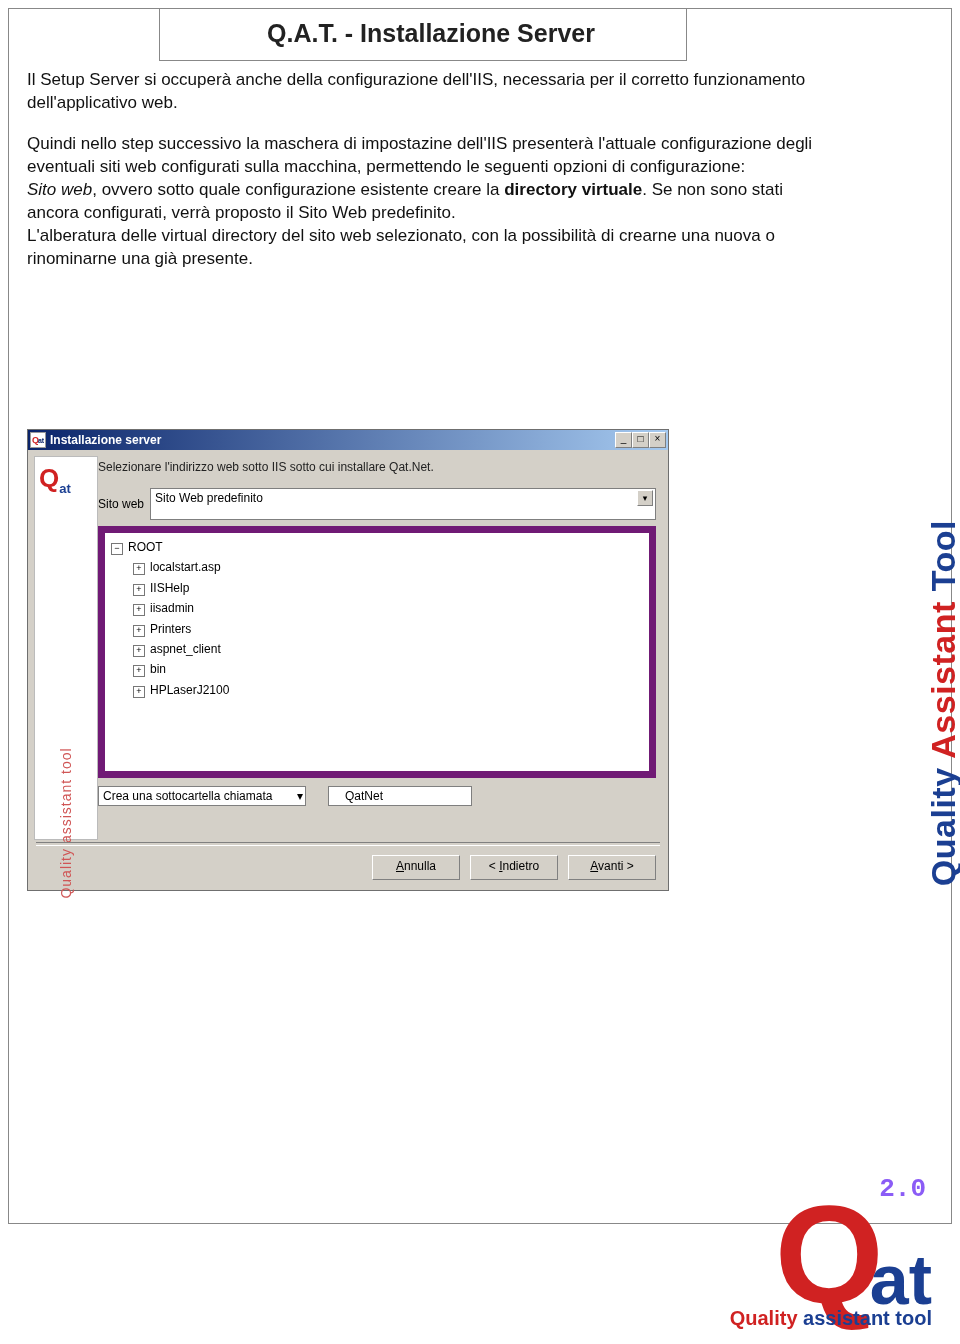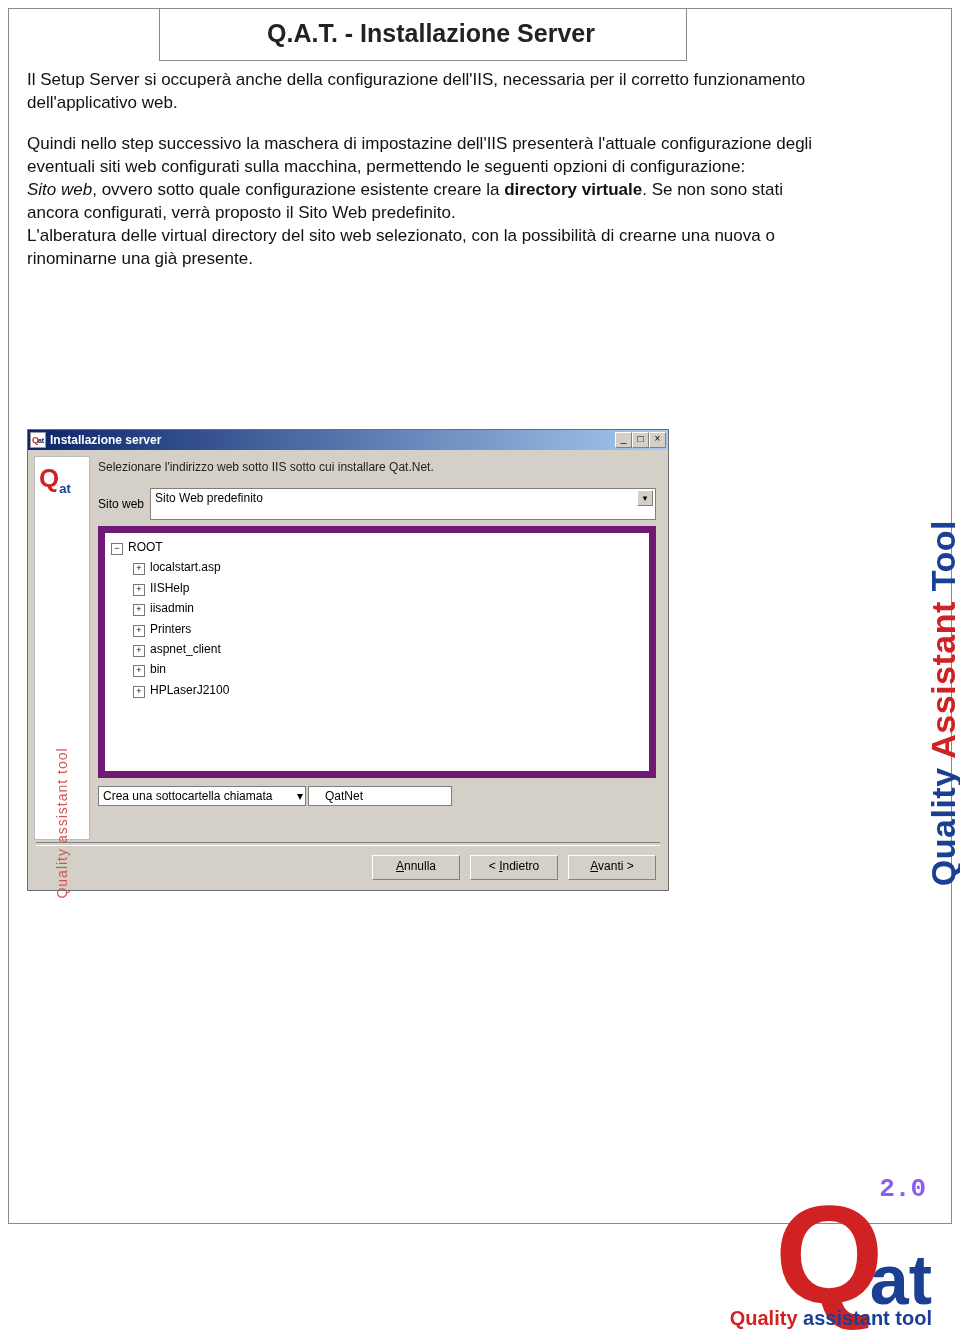--- a/index.html
+++ b/index.html
@@ -94,21 +94,21 @@
   .shot-winbtns { display:flex; gap:0; }
   .shot-winbtn {
     width: 15px; height: 14px; background: #d4d0c8;
     border: 1px solid #808080; border-top-color:#fff; border-left-color:#fff;
     font-size: 10px; line-height:12px; text-align:center; color:#000;
   }
   .shot-body { position:absolute; left:0; top:20px; right:0; bottom:0; }
   
   .leftbar {
     position:absolute; left:6px; top:6px; bottom:50px; width:54px;
-    background:#fff; border:1px solid #bbb;
+    background:#fff; border:1px solid #bbb;padding-left:8px;
   }
   .leftbar .biglogo {
     position:absolute; top:6px; left:4px; font-size:26px; font-weight:bold; color:#d02222;
   }
   .leftbar .biglogo sub { font-size:13px; color:#1b3f92; }
   .leftbar .vtext {
     position:absolute; bottom:8px; left:50%;
     transform: translateX(-50%) rotate(-90deg);
     transform-origin: center;
     white-space:nowrap;
@@ -135,21 +135,21 @@
     height:230px; padding:4px 6px; font-size:12px; color:#000;
     overflow:hidden;
   }
   .tree .node { line-height:1.7; }
   .tree .tglyph {
     display:inline-block; width:10px; height:10px;
     border:1px solid #777; text-align:center; line-height:9px; font-size:9px;
     margin-right:5px; background:#fff;
   }
   .tree .child { margin-left:22px; }
-  .subrow { display:flex; align-items:center; gap:2px; margin-top:8px; font-size:12px; }
+  .subrow { display:flex; align-items:center; gap:22px; margin-top:8px; font-size:12px; }
   .subrow .combo2 {
     width:200px; background:#fff; border:1px solid #7f7f7f;
     height:18px; display:flex; align-items:center; justify-content:space-between;
     padding:0 2px 0 4px;
   }
   .subrow .input2 {
     width:110px; background:#fff; border:1px solid #7f7f7f;
     height:18px; padding:0 16px; display:flex; align-items:center;
   }
   .sep {

